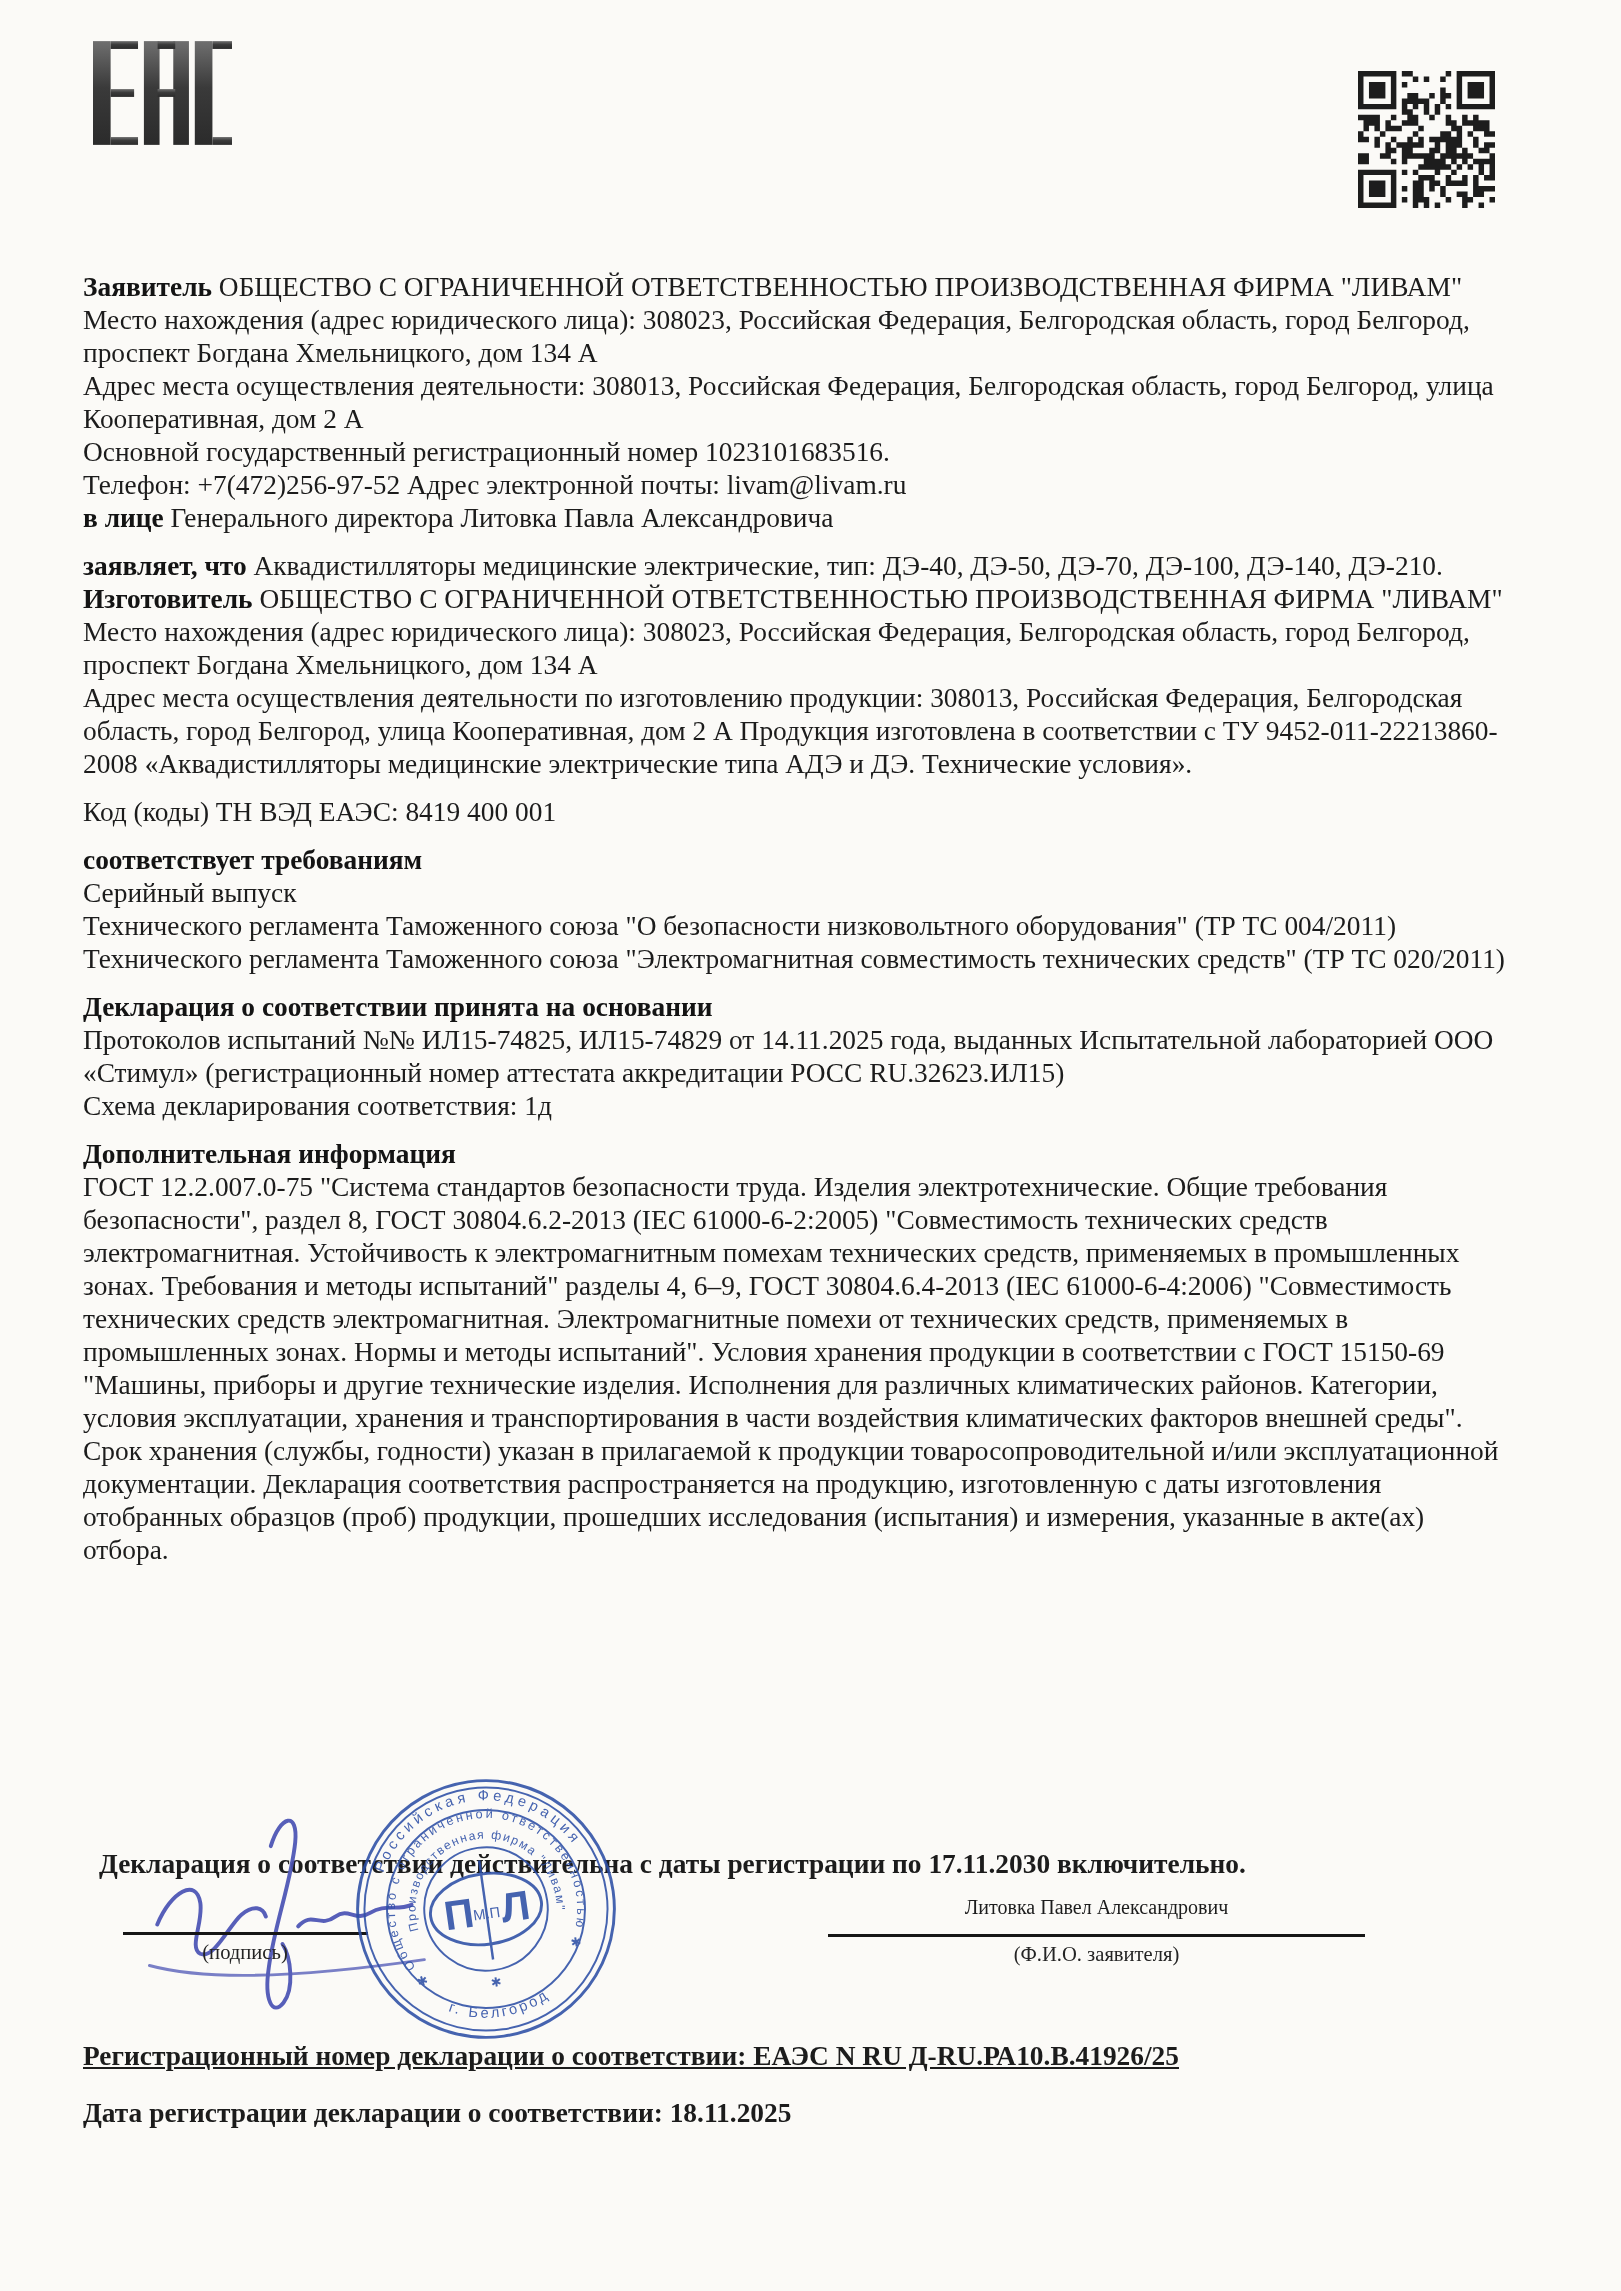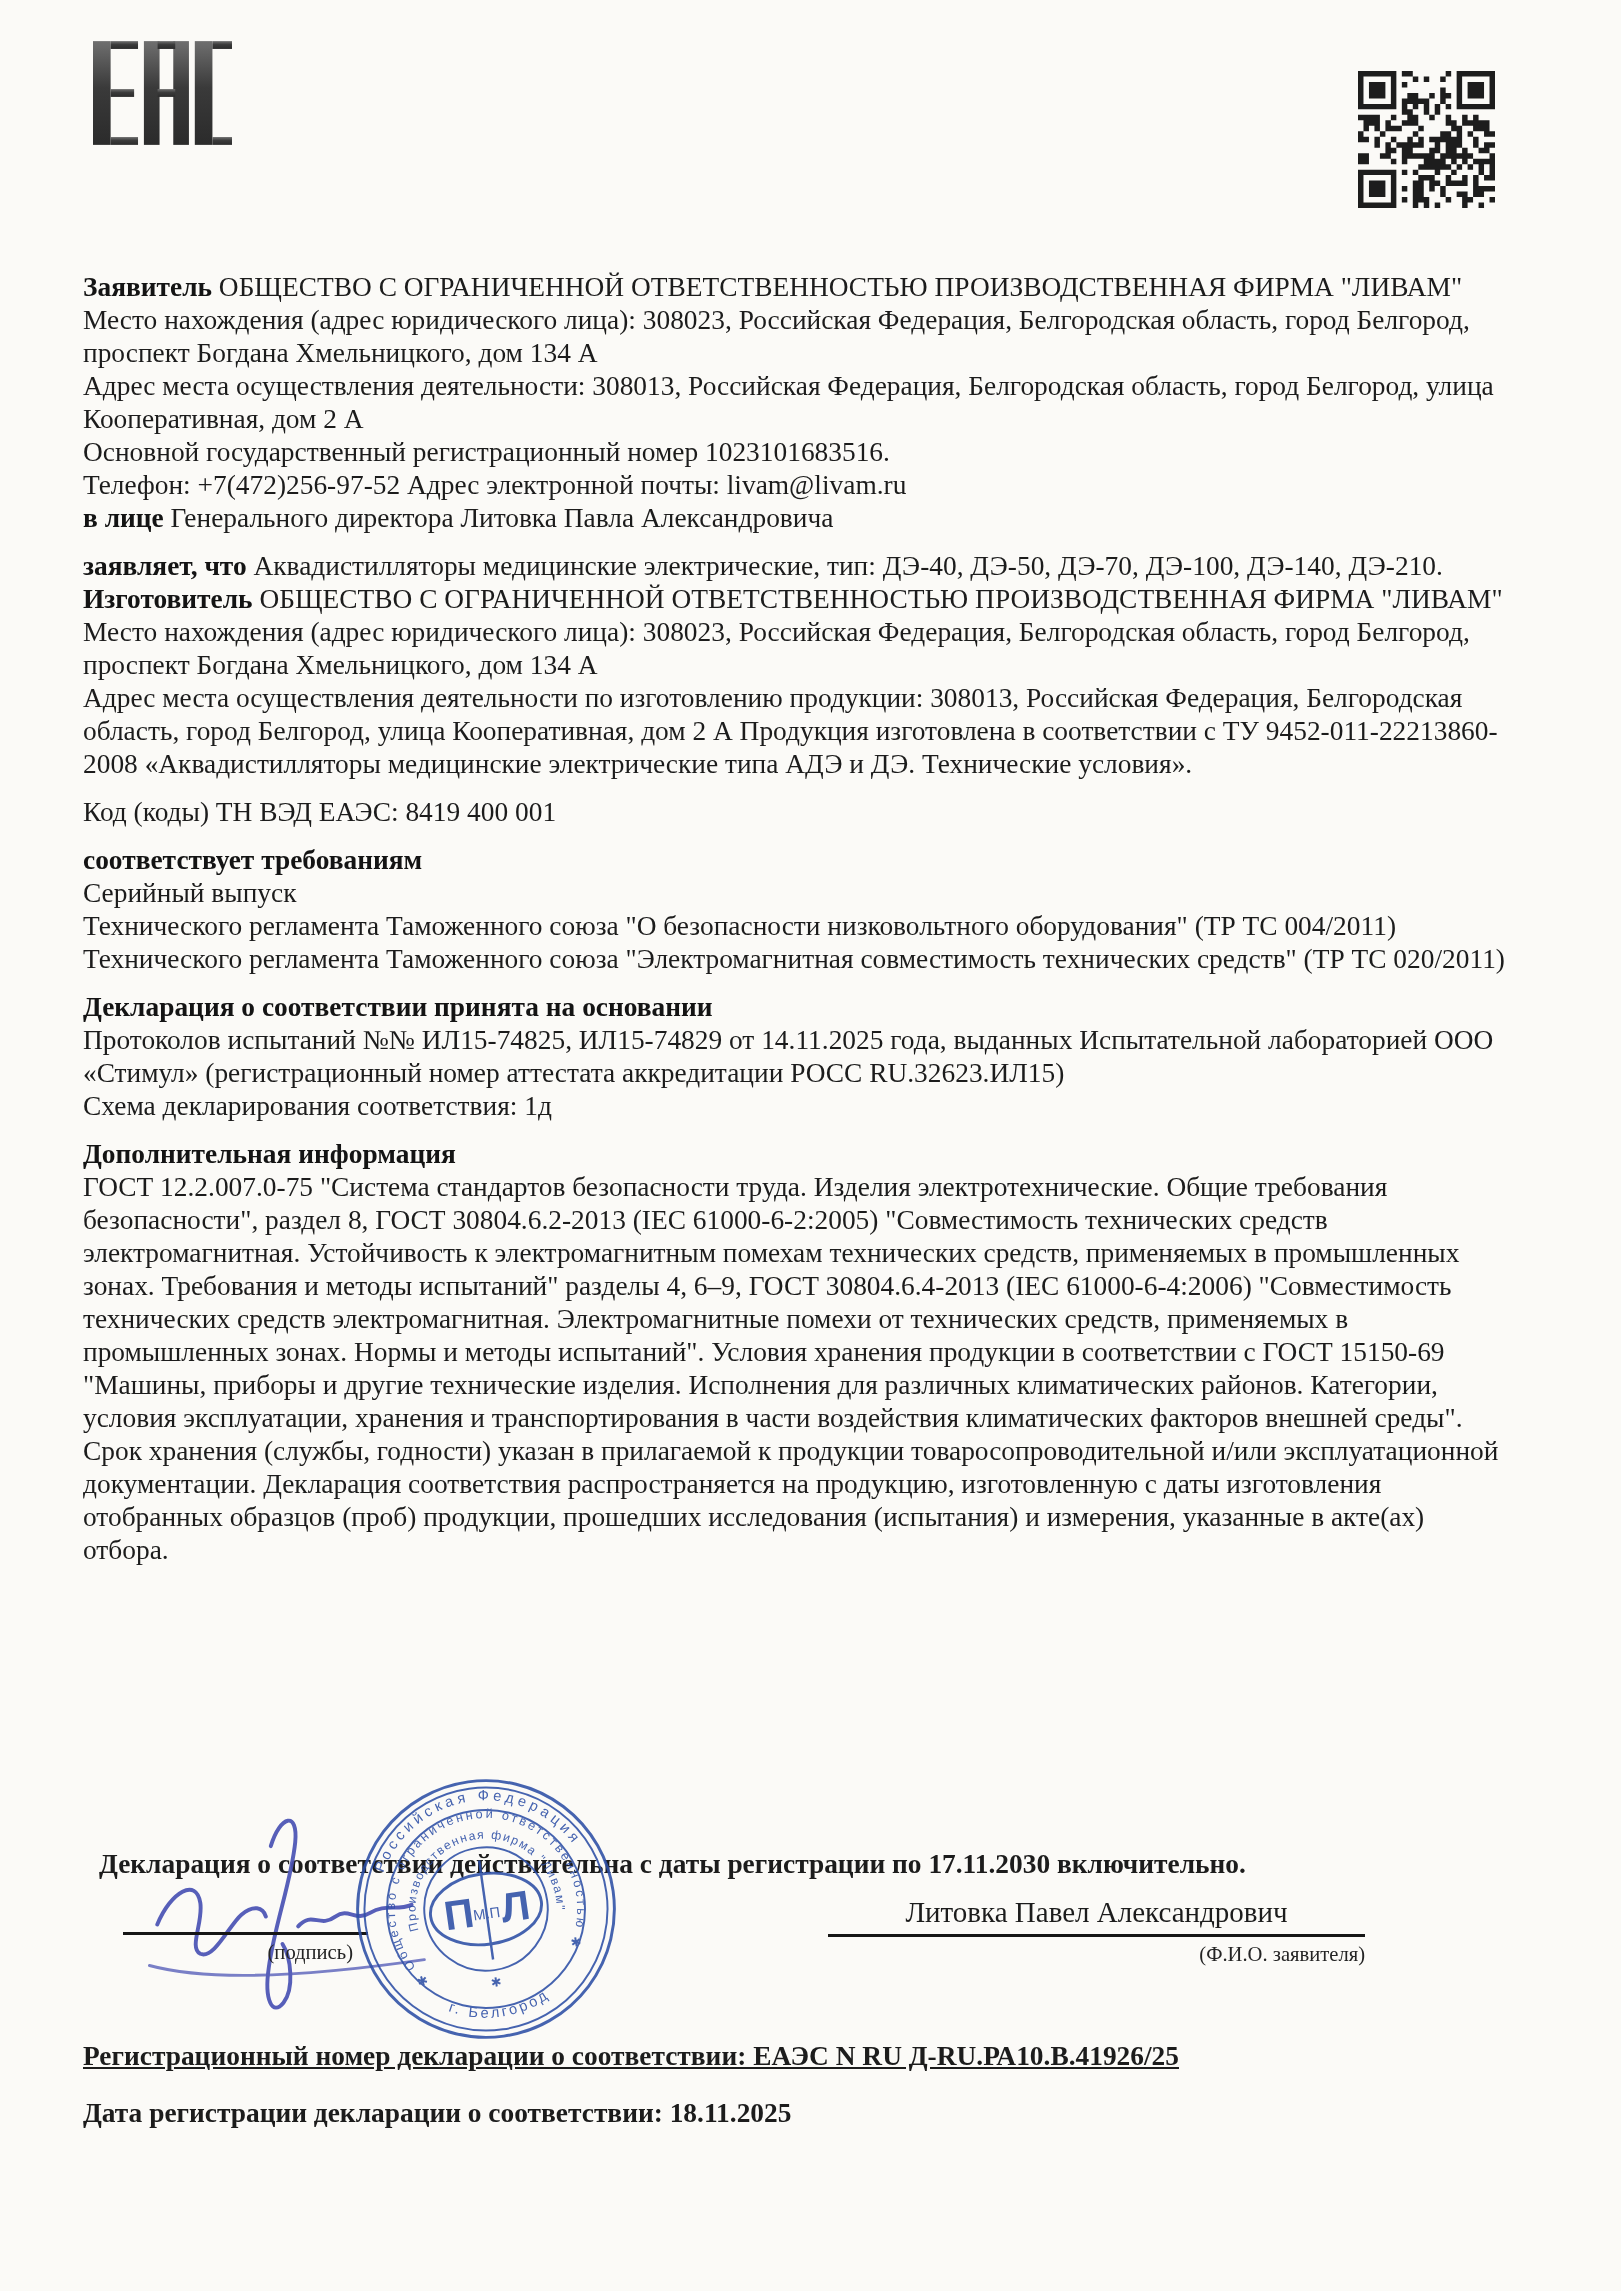--- a/index.html
+++ b/index.html
@@ -24,25 +24,25 @@
   .para { margin:0; }
   .para.gap { margin-top:15px; }
   .para b { font-weight:bold; color:#141414; }
   
   .validity { position:absolute; left:83px; top:1849px; width:1431px;
     font-weight:bold; font-size:27.4px;margin-left:16px; }
   .sig-svg { position:absolute; left:106px; top:1809px; }
   .hline { position:absolute; height:2.9px; background:#161616; }
   .hline.sig { left:123px; top:1932px; width:245px; }
   .hline.fio { left:828px; top:1934px; width:537px; }
-  .caption { position:absolute; font-size:20.6px; color:#242424; text-align:right; }
+  .caption { position:absolute; font-size:20.6px; color:#242424; text-align:center; }
   .caption.sig { left:137px; top:1941px; width:216px; }
   .caption.fio { left:828px; top:1943px; width:537px; }
   .fio-name { position:absolute; left:828px; top:1896px; width:537px;
-    text-align:center; font-size:29px; }
+    text-align:center; font-size:20px; }
   .reg-line { position:absolute; left:83px; width:1431px; font-weight:bold; font-size:27.4px; }
   .reg-line.num { top:2041px;text-decoration:underline; }
   .reg-line.date { top:2098px; }
   .stamp-svg { position:absolute; left:339px; top:1762px; opacity:.88; }
   .stamp-svg text { font-family:"Liberation Sans", sans-serif; }
 </style>
 </head>
 <body>
 
 <div class="page">

